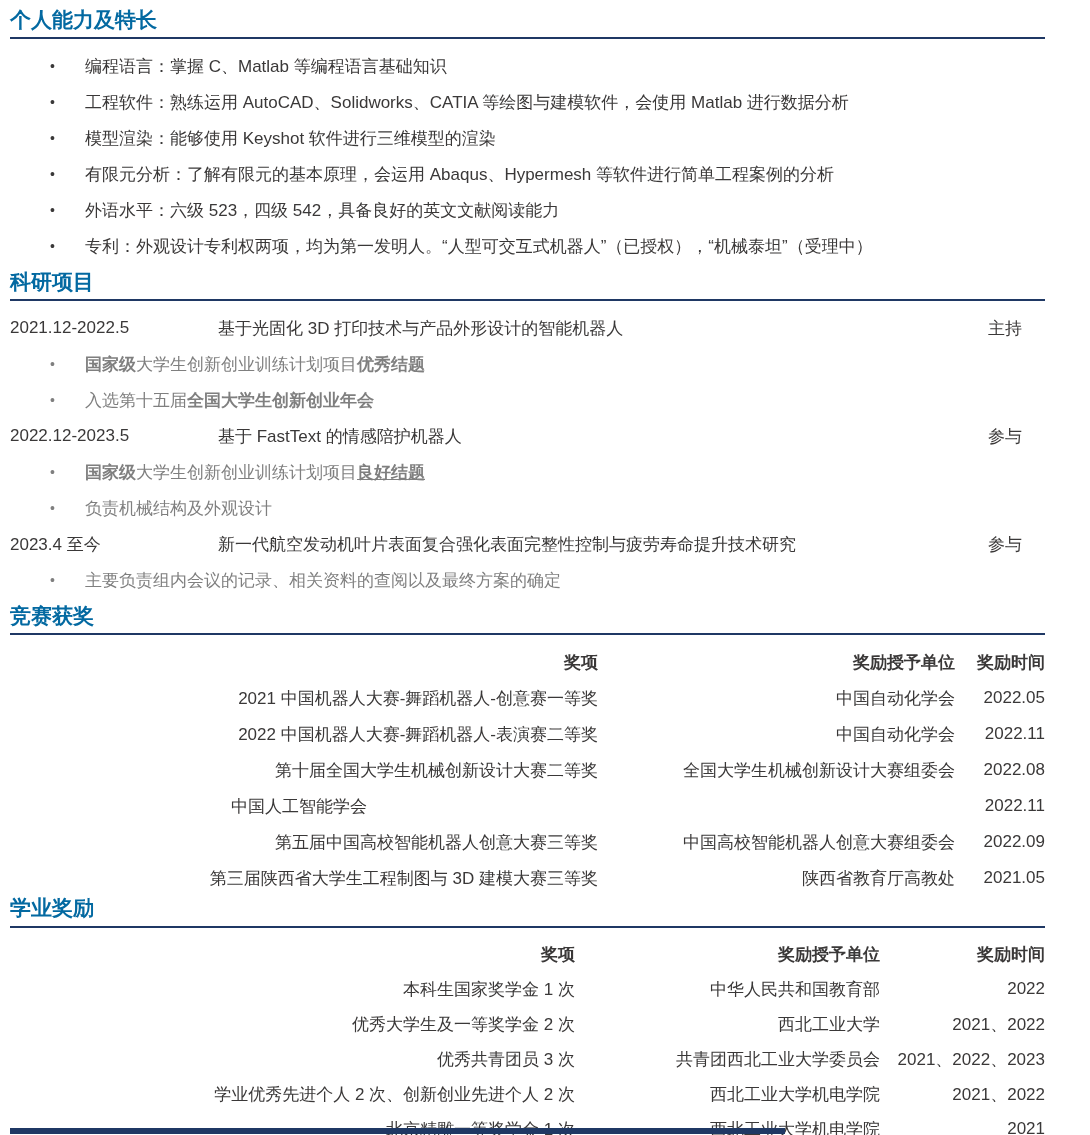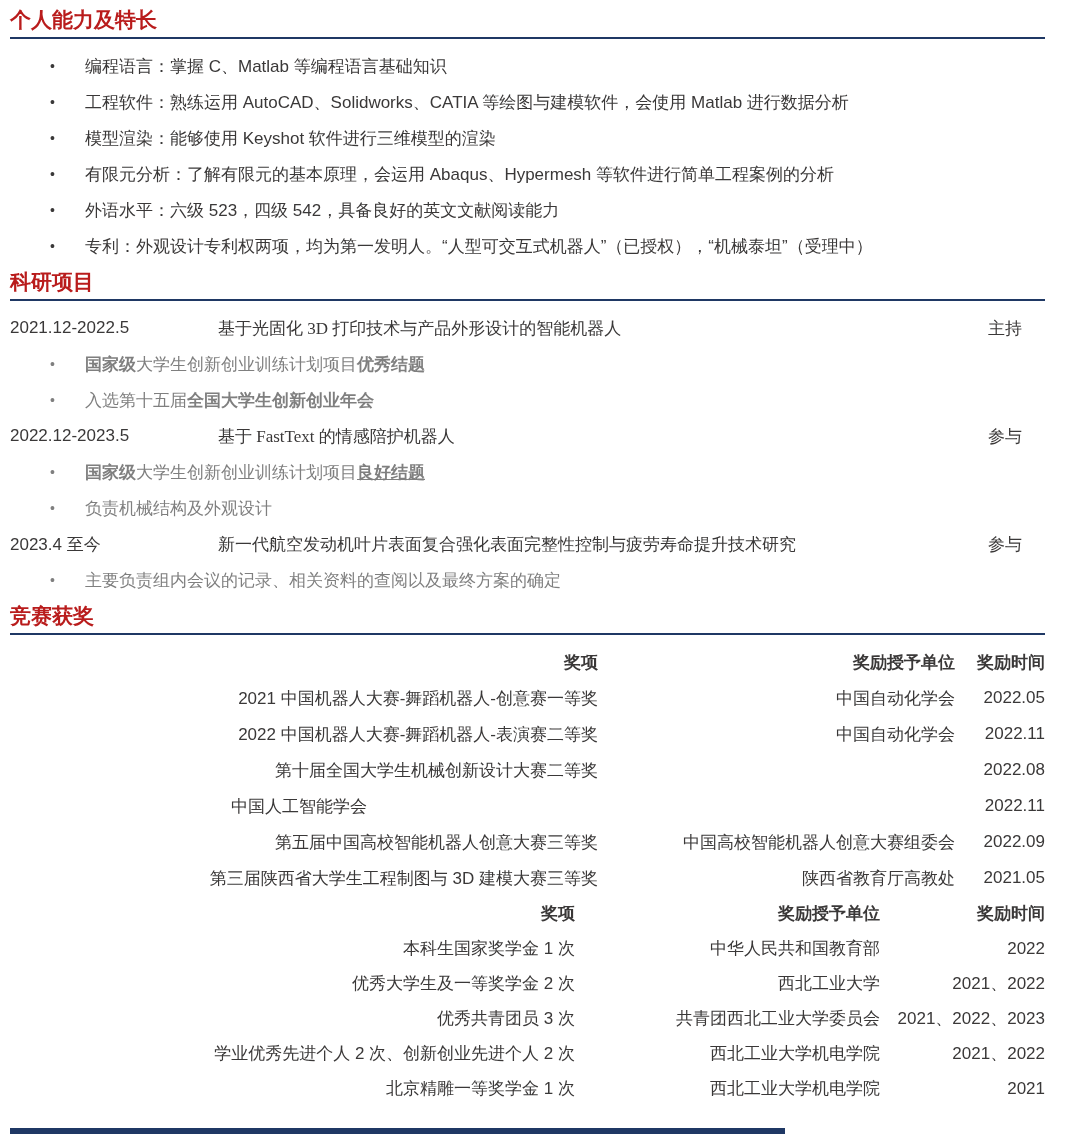--- a/index.html
+++ b/index.html
@@ -14,21 +14,21 @@
     overflow:hidden;
   }
   .section-heading {
     margin:0 45px 9px 10px;
     padding-bottom:5px;
     border-bottom:2px solid #1F3864;
   }
   .section-heading .hd-txt {
     font-size:21px;
     font-weight:bold;
-    color:#b91c1c;
+    color:#0369a1;
     line-height:1.15;
   }
   .sec-gap { height:6px; }
 
   
   .bullet-row {
     display:flex; align-items:center;
     height:36px;
     padding-left:50px; padding-right:20px;
     font-size:17px;
@@ -40,21 +40,21 @@
   .bullet-row.muted, .bullet-row.muted .bullet-dot { color:#7F7F7F; }
 
   
   .proj-row {
     display:flex; align-items:center;
     height:36px;
     padding-left:10px; padding-right:68px;
     font-size:17px;
   }
   .proj-period { width:208px; flex:0 0 208px; }
-  .proj-title  { flex:1;font-family:Liberation Serif, serif; }
+  .proj-title  { flex:1; }
   .proj-role   { flex:0 0 auto; }
 
   
   .tbl { padding-left:10px; padding-right:45px; }
   .trow {
     display:flex; align-items:center;
     height:36px;
     font-size:17px;
     text-align:right;
   }
@@ -169,38 +169,42 @@
       <span class="c2">中国自动化学会</span>
       <span class="c3">2022.05</span>
     </div>
     <div class="trow">
       <span class="c1">2022 中国机器人大赛-舞蹈机器人-表演赛二等奖</span>
       <span class="c2">中国自动化学会</span>
       <span class="c3">2022.11</span>
     </div>
     <div class="trow">
       <span class="c1">第十届全国大学生机械创新设计大赛二等奖</span>
+      <span class="c2">全国大学生机械创新设计大赛组委会</span>
       <span class="c3">2022.08</span>
     </div>
     <div class="trow">
       <span class="c2">中国人工智能学会</span>
       <span class="c3">2022.11</span>
     </div>
     <div class="trow">
       <span class="c1">第五届中国高校智能机器人创意大赛三等奖</span>
       <span class="c2">中国高校智能机器人创意大赛组委会</span>
       <span class="c3">2022.09</span>
     </div>
     <div class="trow">
       <span class="c1">第三届陕西省大学生工程制图与 3D 建模大赛三等奖</span>
       <span class="c2">陕西省教育厅高教处</span>
       <span class="c3">2021.05</span>
     </div>
   </div>
 
+  <div class="section-heading">
+    <span class="hd-txt">学业奖励</span>
+  </div>
   <div class="tbl t-acad">
     <div class="trow hdr">
       <span class="c1">奖项</span>
       <span class="c2">奖励授予单位</span>
       <span class="c3">奖励时间</span>
     </div>
     <div class="trow">
       <span class="c1">本科生国家奖学金 1 次</span>
       <span class="c2">中华人民共和国教育部</span>
       <span class="c3">2022</span>

